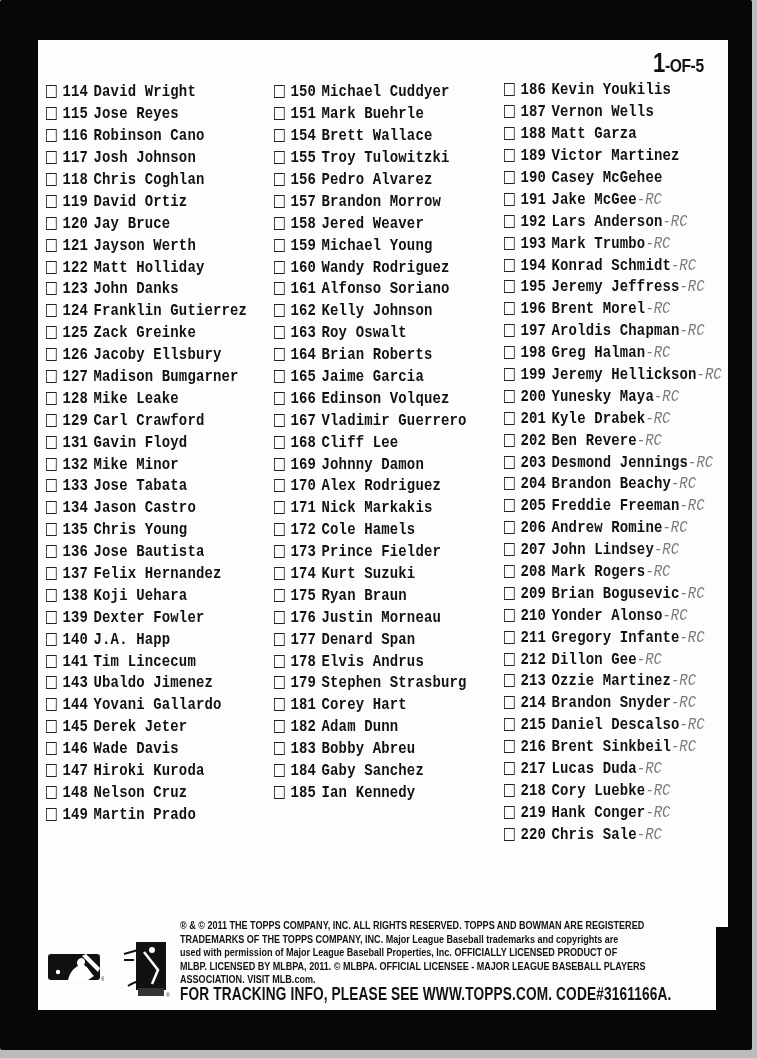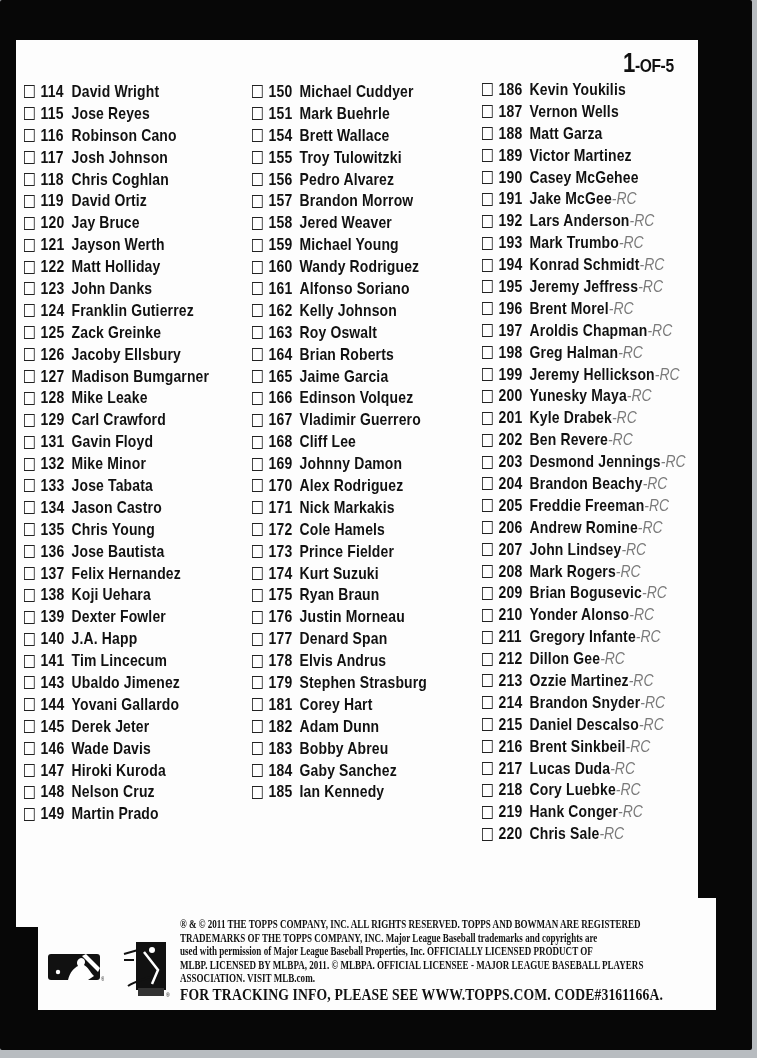--- a/index.html
+++ b/index.html
@@ -9,39 +9,40 @@
       position: relative; overflow: hidden;
       font-family: "Liberation Sans", sans-serif;
     }
     .card {
       position: absolute; left: 0; top: 0;
       width: 752px; height: 1050px;
       background: #070707;
       border-radius: 2px;
     }
     .panel-top {
-      position: absolute; left: 16px; top: 40px;
+      position: absolute; left: 38px; top: 40px;
       width: 682px; height: 887px;
       background: #fdfdfd;
+      padding-left: 8px;
     }
     .panel-bottom {
       position: absolute; left: 38px; top: 898px;
       width: 678px; height: 112px;
       background: #fdfdfd;
     }
     .card-number {
       position: absolute; right: 24px; top: 8px;
       font-size: 27px; font-weight: bold; color: #111;
       letter-spacing: -0.5px;
       font-family: "Liberation Sans Narrow", "Liberation Sans", sans-serif;
       transform: scaleX(0.82); transform-origin: right center;
     }
     .card-number .small { font-size: 19px; }
     .col {
-      position: absolute; top: 41px;
+      position: absolute; top: 41px; font-family: Liberation Mono, monospace;
     }
     .col1 { left: 8px; }
     .col2 { left: 236px; }
     .col3 { left: 466px; top: 39px; }
     .row {
       height: 21.9px; display: flex; align-items: center;
       white-space: nowrap;
       font-weight: bold; color: #111;
       font-size: 17px;
     }
@@ -56,21 +57,20 @@
     }
     .num { width: 38px; flex: none; letter-spacing: 0.3px; }
     .col3 .num { width: 38px; }
     .name { letter-spacing: 0.2px; }
     .rc { font-style: italic; font-weight: normal; color: #7a7a7a; }
     .footer-text {
       position: absolute; left: 142px; top: 20px;
       width: 540px;
       font-size: 11.6px; line-height: 13.6px; color: #111;
       font-weight: bold;
-      font-family: Liberation Serif, serif;
     }
     .footer-text .ft-inner { transform: scaleX(0.78); transform-origin: left top; width: 690px; }
     .footer-text .fline { white-space: nowrap; }
     .tracking {
       font-size: 17.5px; line-height: 17px; font-weight: bold; color: #111;
       white-space: nowrap; letter-spacing: 0.2px;
     }
     .mlb-logo {
       position: absolute; left: 10px; top: 56px; width: 56px; height: 28px;
     }

